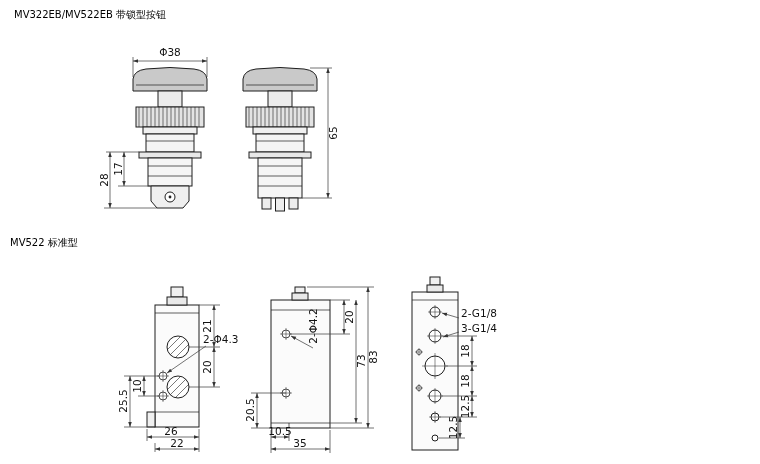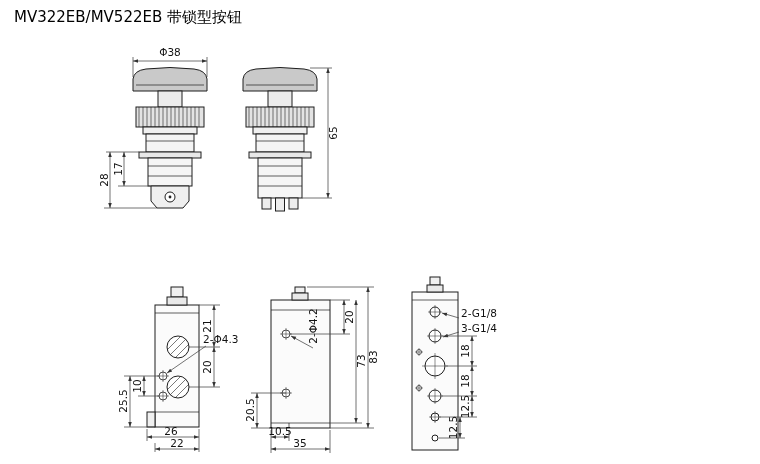--- a/index.html
+++ b/index.html
@@ -1,28 +1,29 @@
 <!DOCTYPE html>
 <html><head>
 <meta charset="utf-8">
 <style>
   html,body{margin:0;padding:0;background:#fff;}
   .canvas{position:relative;width:760px;height:464px;background:#fff;overflow:hidden;
           font-family:"DejaVu Sans","Liberation Sans",sans-serif;}
-  .title{position:absolute;font-size:15px;color:#000;white-space:nowrap;}
+  .title{position:absolute;font-size:10px;color:#000;white-space:nowrap;}
   svg{position:absolute;left:0;top:0;}
   svg text{font-family:"DejaVu Sans","Liberation Sans",sans-serif;font-size:10.5px;fill:#111;stroke:none;}
 </style>
 </head>
 <body>
 
 <div class="canvas">
 
   <div class="title" style="left:14px;top:8px">MV322EB/MV522EB 带锁型按钮</div>
 
+  <div class="title" style="left:10px;top:236px">MV522 标准型</div>
 
   <svg width="760" height="464" viewBox="0 0 760 464">
     <defs>
       <marker id="arw" viewBox="0 0 10 10" refX="9.5" refY="5" markerWidth="7.5" markerHeight="7.5" orient="auto-start-reverse">
           <path d="M0.5,1.8 L9.5,5 L0.5,8.2 Z" fill="#333"></path>
         </marker>
     </defs>
 
     <g stroke="#1e1e1e" fill="none" stroke-width="1">
       <g>

